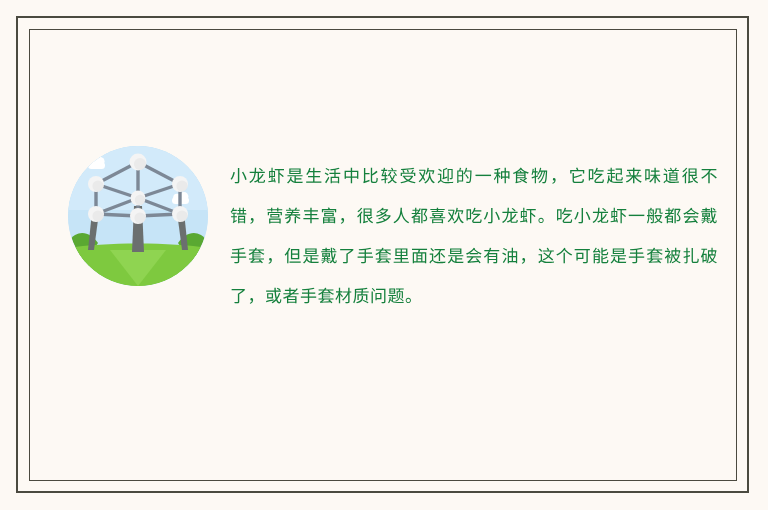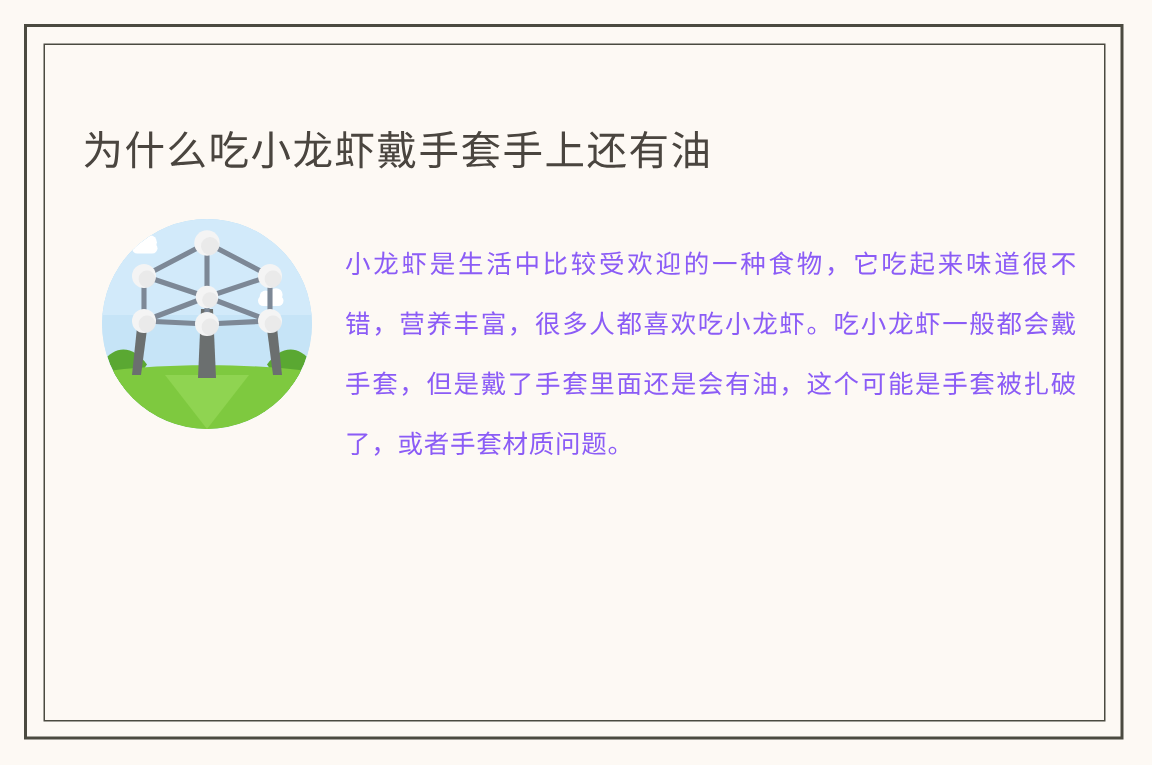--- a/index.html
+++ b/index.html
@@ -81,35 +81,34 @@
   .thumb svg { display: block; width: 140px; height: 140px; }
 
   
   .body-text {
     position: absolute;
     left: 230px;
     top: 0px;
     width: 488px;
     font-size: 17px;
     line-height: 40px;
-    color: #8b5cf6;
+    color: #15803d;
     text-align: justify;
     text-justify: inter-ideograph;
     letter-spacing: 0.5px;
   }
 </style>
 </head>
 <body>
 
 <div id="page">
 
   <div class="frame-outer"></div>
   <div class="frame-inner"></div>
 
-  <h1 class="title">为什么吃小龙虾戴手套手上还有油</h1>
 
   <div class="content">
 
     <div class="thumb">
       <svg viewBox="0 0 140 140" xmlns="http://www.w3.org/2000/svg">
         <defs>
           <clipPath id="circleClip">
               <circle cx="70" cy="70" r="70"></circle>
             </clipPath>
         </defs>

